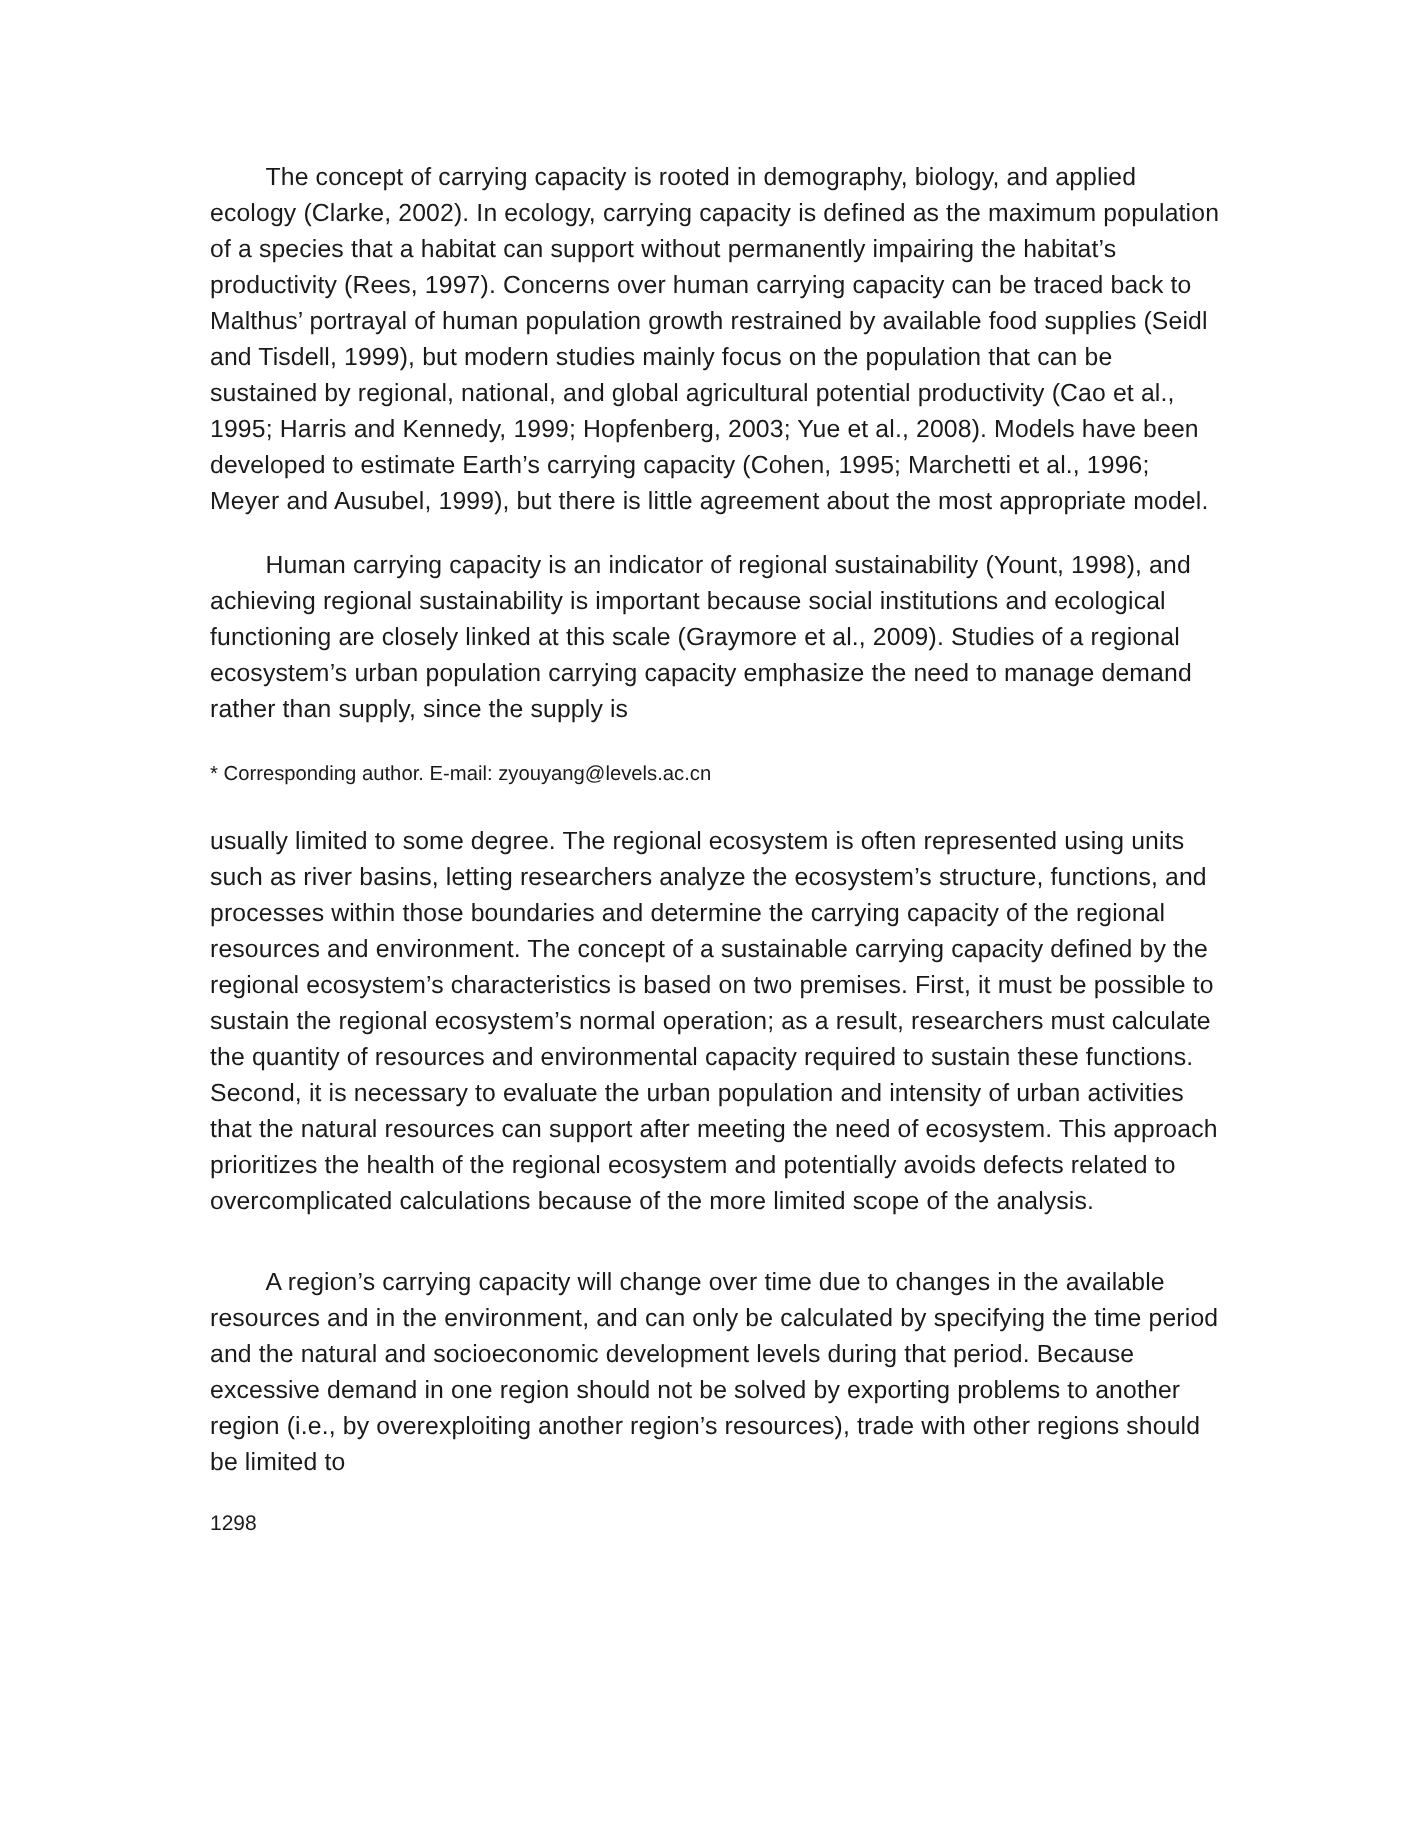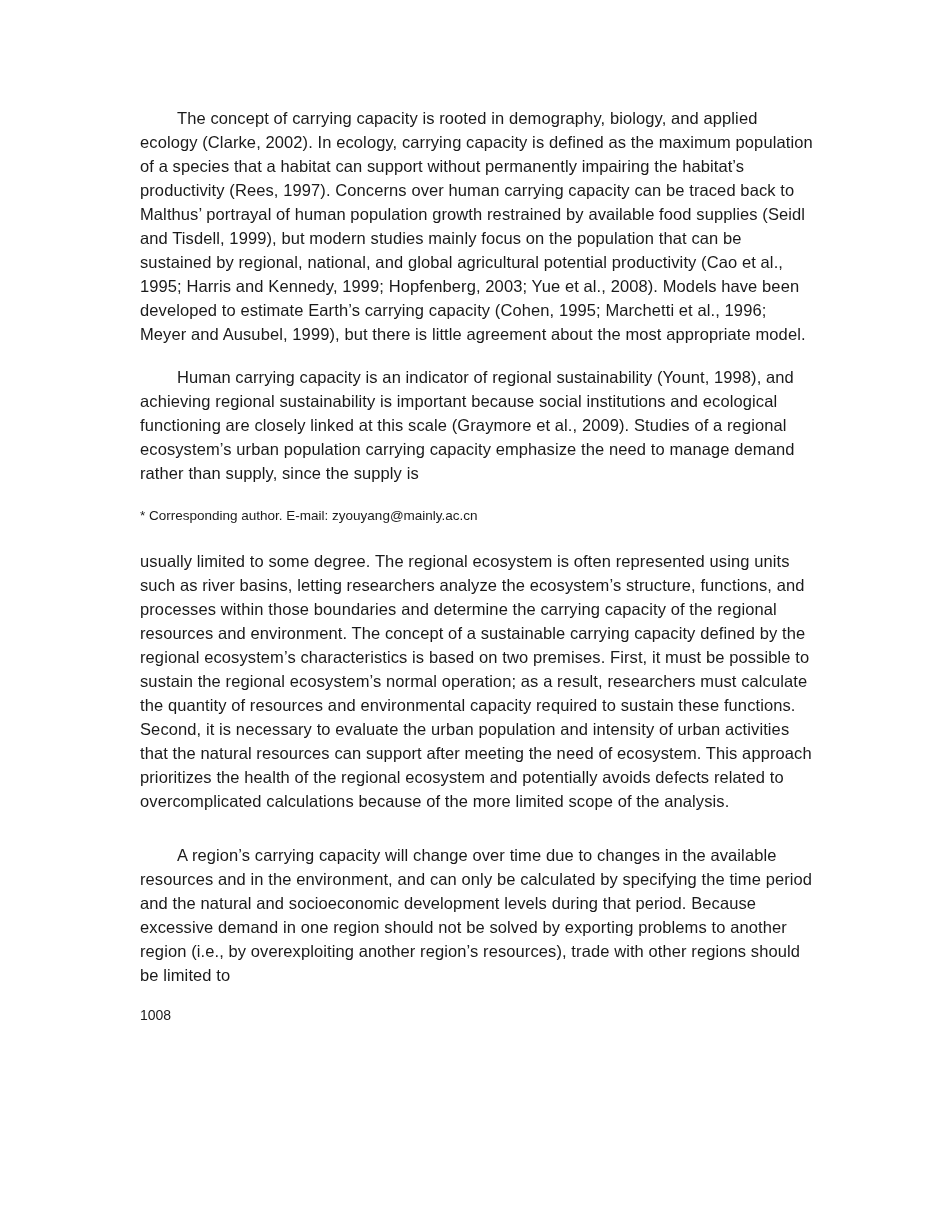--- a/index.html
+++ b/index.html
@@ -47,18 +47,18 @@
     margin-top: 10px;
   }
 </style>
 </head>
 <body>
 
 <div class="page">
   <div class="text-block">
     <p class="body indent">The concept of carrying capacity is rooted in demography, biology, and applied ecology (Clarke, 2002). In ecology, carrying capacity is defined as the maximum population of a species that a habitat can support without permanently impairing the habitat’s productivity (Rees, 1997). Concerns over human carrying capacity can be traced back to Malthus’ portrayal of human population growth restrained by available food supplies (Seidl and Tisdell, 1999), but modern studies mainly focus on the population that can be sustained by regional, national, and global agricultural potential productivity (Cao et al., 1995; Harris and Kennedy, 1999; Hopfenberg, 2003; Yue et al., 2008). Models have been developed to estimate Earth’s carrying capacity (Cohen, 1995; Marchetti et al., 1996; Meyer and Ausubel, 1999), but there is little agreement about the most appropriate model.</p>
     <p class="body indent">Human carrying capacity is an indicator of regional sustainability (Yount, 1998), and achieving regional sustainability is important because social institutions and ecological functioning are closely linked at this scale (Graymore et al., 2009). Studies of a regional ecosystem’s urban population carrying capacity emphasize the need to manage demand rather than supply, since the supply is</p>
-    <p class="footnote">* Corresponding author. E-mail: zyouyang@mainly.ac.cn</p>
+    <p class="footnote">* Corresponding author. E-mail: zyouyang@levels.ac.cn</p>
     <p class="body">usually limited to some degree. The regional ecosystem is often represented using units such as river basins, letting researchers analyze the ecosystem’s structure, functions, and processes within those boundaries and determine the carrying capacity of the regional resources and environment. The concept of a sustainable carrying capacity defined by the regional ecosystem’s characteristics is based on two premises. First, it must be possible to sustain the regional ecosystem’s normal operation; as a result, researchers must calculate the quantity of resources and environmental capacity required to sustain these functions. Second, it is necessary to evaluate the urban population and intensity of urban activities that the natural resources can support after meeting the need of ecosystem. This approach prioritizes the health of the regional ecosystem and potentially avoids defects related to overcomplicated calculations because of the more limited scope of the analysis.</p>
     <p class="body indent gap-before">A region’s carrying capacity will change over time due to changes in the available resources and in the environment, and can only be calculated by specifying the time period and the natural and socioeconomic development levels during that period. Because excessive demand in one region should not be solved by exporting problems to another region (i.e., by overexploiting another region’s resources), trade with other regions should be limited to</p>
-    <div class="pagenum">1008</div>
+    <div class="pagenum">1298</div>
   </div>
 </div>
 
 </body></html>

